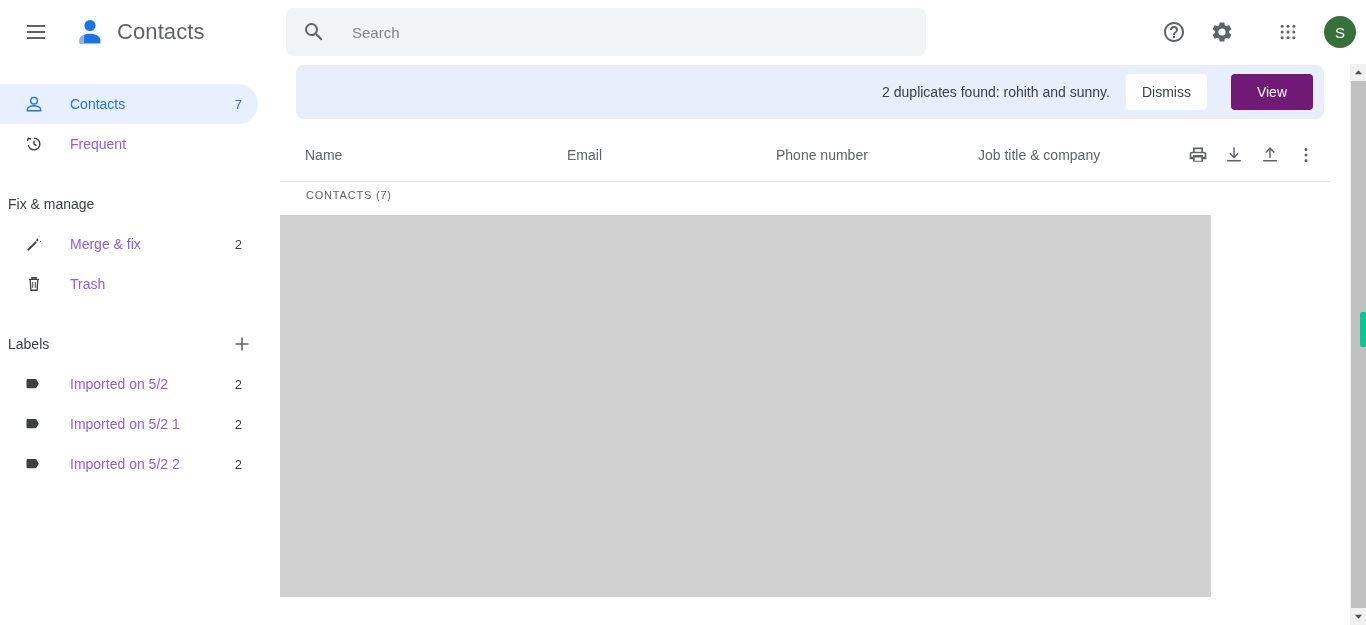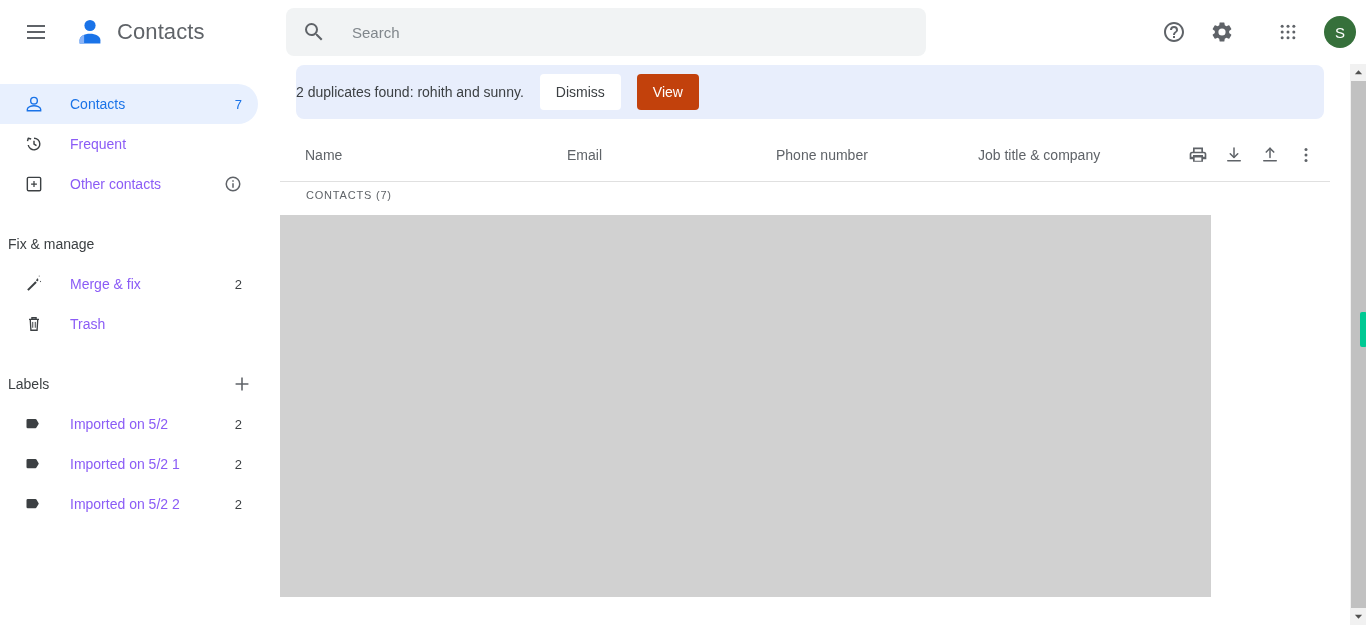--- a/index.html
+++ b/index.html
@@ -121,36 +121,36 @@
   .main {
     position: absolute; top: 64px; left: 280px;
     width: 1072px; height: 561px;
     background: #ffffff; overflow: hidden;
   }
 
   .banner {
     position: absolute; left: 16px; top: 1px;
     width: 1028px; height: 54px;
     background: #e8eefc; border-radius: 8px;
-    display: flex; align-items: center; justify-content: flex-start;
+    display: flex; align-items: center; justify-content: flex-end;
     padding-right: 11px;
   }
   .banner-text { font-size: 14px; color: #3c4043; margin-right: 16px; }
   .btn-dismiss {
     height: 36px; padding: 0 16px; border-radius: 4px;
     background: #ffffff; border: none; cursor: pointer;
     font-family: "Liberation Sans", sans-serif;
     font-size: 14px; color: #3c4043;
     display: flex; align-items: center;
   }
   .btn-view {
-    height: 36px; padding: 0 16px; border-radius: 4px;
-    background: #c2410c; border: none; cursor: pointer;
+    height: 36px; padding: 0 26px; border-radius: 4px;
+    background: #701a75; border: none; cursor: pointer;
     font-family: "Liberation Sans", sans-serif;
-    font-size: 14px; color: #ffffff; margin-left: 16px;
+    font-size: 14px; color: #ffffff; margin-left: 24px;
     display: flex; align-items: center;
   }
 
   .table-head {
     position: absolute; left: 0; top: 64px;
     width: 1050px; height: 54px;
     border-bottom: 1px solid #e0e0e0;
     display: flex; align-items: center;
   }
   .th {
@@ -287,34 +287,20 @@
         <svg viewBox="0 0 24 24" width="20" height="20" fill="none" stroke="#3c4043" stroke-width="1.7">
           <path d="M12 5a7 7 0 1 1-6.9 8.2"></path>
           <polyline points="12,8 12,12 15,14"></polyline>
           <polyline points="4.2,8.6 5.1,5.1 8.6,6.0" stroke-linejoin="round"></polyline>
         </svg>
       </span>
       <span class="nav-label">Frequent</span>
       <span class="nav-count"></span>
     </div>
 
-    <div class="nav-item">
-      <span class="nav-icon">
-        <svg viewBox="0 0 24 24" width="20" height="20" fill="none" stroke="#3c4043" stroke-width="1.7">
-          <rect x="4" y="4" width="16" height="16" rx="1.5"></rect>
-          <path d="M12 8.5v7M8.5 12h7" stroke-width="1.5"></path>
-        </svg>
-      </span>
-      <span class="nav-label">Other contacts</span>
-      <span class="nav-info">
-        <svg viewBox="0 0 24 24" width="18" height="18" fill="#5f6368">
-          <path d="M12 2a10 10 0 1 0 0 20 10 10 0 0 0 0-20m0 18a8 8 0 1 1 0-16 8 8 0 0 1 0 16m-1-13h2v2h-2zm0 4h2v6h-2z"></path>
-        </svg>
-      </span>
-    </div>
   </div>
 
   <div class="section-title">
     <span class="sec-label">Fix &amp; manage</span>
   </div>
 
   <div>
     <div class="nav-item">
       <span class="nav-icon">
         <svg viewBox="0 0 24 24" width="20" height="20" fill="#3c4043">

